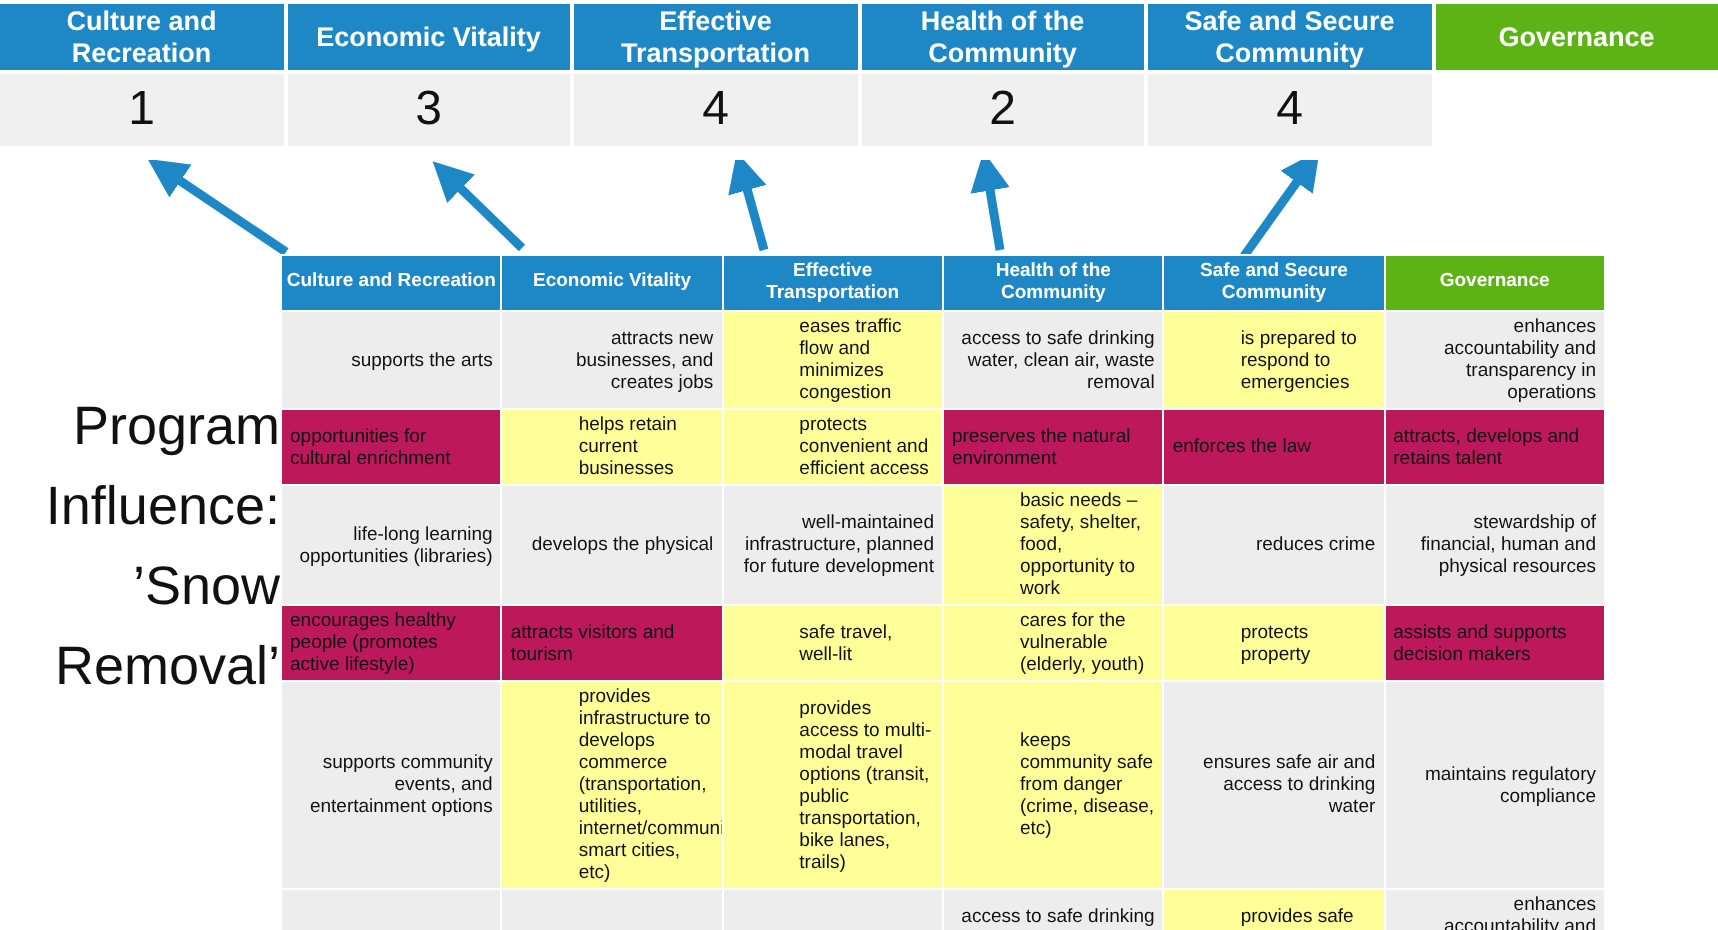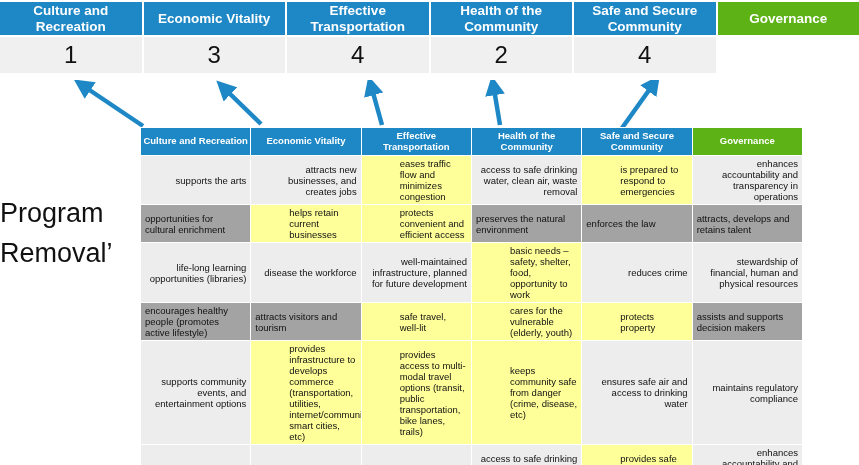--- a/index.html
+++ b/index.html
@@ -18,38 +18,38 @@
   .summary-val-cell {
     height:36px; margin-top:2px; background:#F0F0F0; display:flex; align-items:center;
     justify-content:center; font-size:24px; color:#111; font-weight:400;
   }
 
   
   .arrows-svg { position:absolute; left:0; top:80px; width:859px; height:50px; pointer-events:none; }
 
   
   .program {
-    position:absolute; left:0; top:193px; width:140px; text-align:left;
+    position:absolute; left:0; top:193px; width:140px; text-align:right;
     font-size:27px; line-height:40px; color:#111; letter-spacing:0;
   }
 
   
   table.matrix {
     position:absolute; left:140px; top:127px; width:663px;
     border-collapse:collapse; table-layout:fixed;
   }
   table.matrix th {
     color:#fff; font-weight:bold; font-size:9.5px; line-height:1.15;
     height:28px; text-align:center; vertical-align:middle;
     padding:1px 2px; border:1px solid #ffffff;
   }
   table.matrix td {
     font-size:9.5px; line-height:11px; color:#111;
     padding:2px 4px; vertical-align:middle; text-align:left;
-    border:1px solid #ffffff; background:#a3a3a3; overflow:hidden;
+    border:1px solid #ffffff; background:#be185d; overflow:hidden;
   }
   table.matrix td.band { background:#EDEDED;text-align:right; }
   table.matrix td.hl   { background:#FFFF99;padding-left:38px; }
 </style>
 </head>
 <body>
 
 <div class="slide">
 
   <div class="summary">
@@ -80,20 +80,22 @@
         <line x1="143" y1="46" x2="85" y2="7" stroke="#1E87C5" stroke-width="4.5" marker-end="url(#ah)"></line>
         <line x1="261" y1="44" x2="226" y2="10" stroke="#1E87C5" stroke-width="4.5" marker-end="url(#ah)"></line>
         <line x1="382" y1="45" x2="372" y2="9" stroke="#1E87C5" stroke-width="4.5" marker-end="url(#ah)"></line>
         <line x1="500" y1="45" x2="494" y2="9" stroke="#1E87C5" stroke-width="4.5" marker-end="url(#ah)"></line>
         <line x1="622" y1="48" x2="652" y2="6" stroke="#1E87C5" stroke-width="4.5" marker-end="url(#ah)"></line>
       </g>
   </svg>
 
   <div class="program">
       <div>Program</div>
+      <div>Influence:</div>
+      <div>’Snow</div>
       <div>Removal’</div>
     </div>
 
   <table class="matrix">
     <thead>
         <tr>
           <th style="background: rgb(30, 135, 197);">Culture and Recreation</th>
           <th style="background: rgb(30, 135, 197);">Economic Vitality</th>
           <th style="background: rgb(30, 135, 197);">Effective Transportation</th>
           <th style="background: rgb(30, 135, 197);">Health of the Community</th>
@@ -113,21 +115,21 @@
         <tr style="height: 32px;">
           <td>opportunities for cultural enrichment</td>
           <td class="hl">helps retain current businesses</td>
           <td class="hl">protects convenient and efficient access</td>
           <td>preserves the natural environment</td>
           <td>enforces the law</td>
           <td>attracts, develops and retains talent</td>
         </tr>
         <tr style="height: 38px;">
           <td class="band">life-long learning opportunities (libraries)</td>
-          <td class="band">disease the workforce</td>
+          <td class="band">develops the physical</td>
           <td class="band">well-maintained infrastructure, planned for future development</td>
           <td class="hl">basic needs – safety, shelter, food, opportunity to work</td>
           <td class="band">reduces crime</td>
           <td class="band">stewardship of financial, human and physical resources</td>
         </tr>
         <tr style="height: 30px;">
           <td>encourages healthy people (promotes active lifestyle)</td>
           <td>attracts visitors and tourism</td>
           <td class="hl">safe travel, well-lit</td>
           <td class="hl">cares for the vulnerable (elderly, youth)</td>

